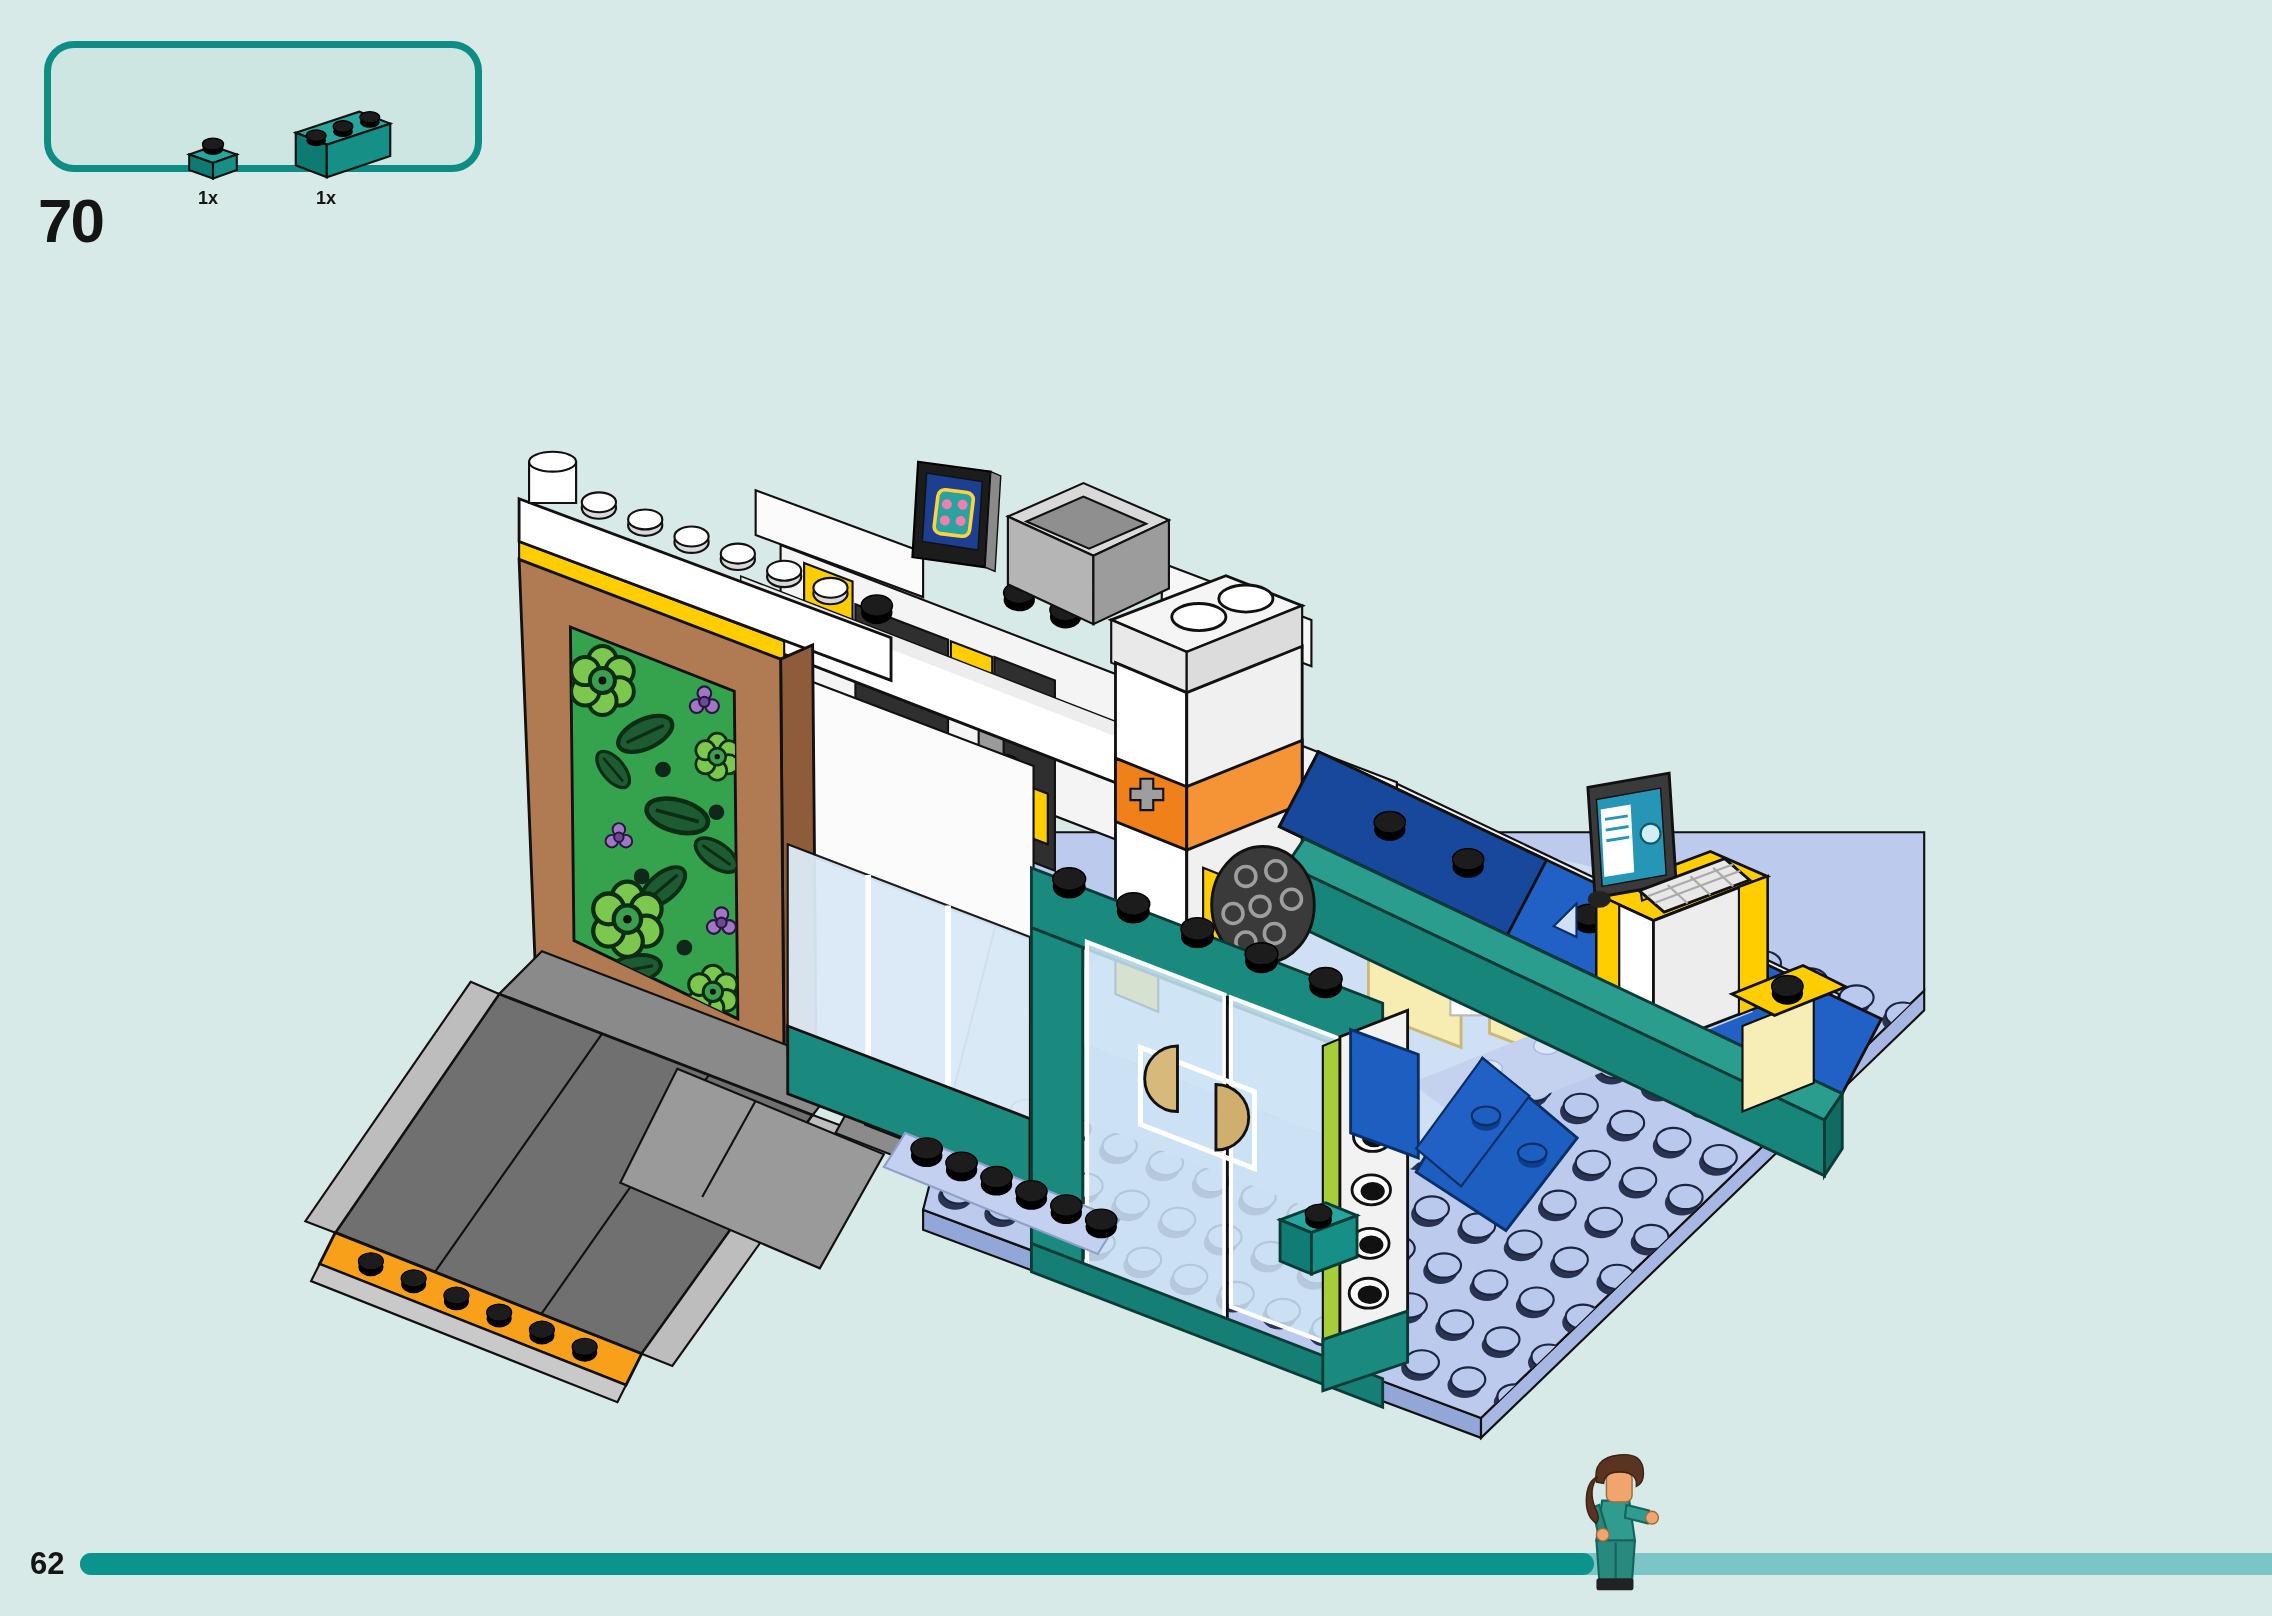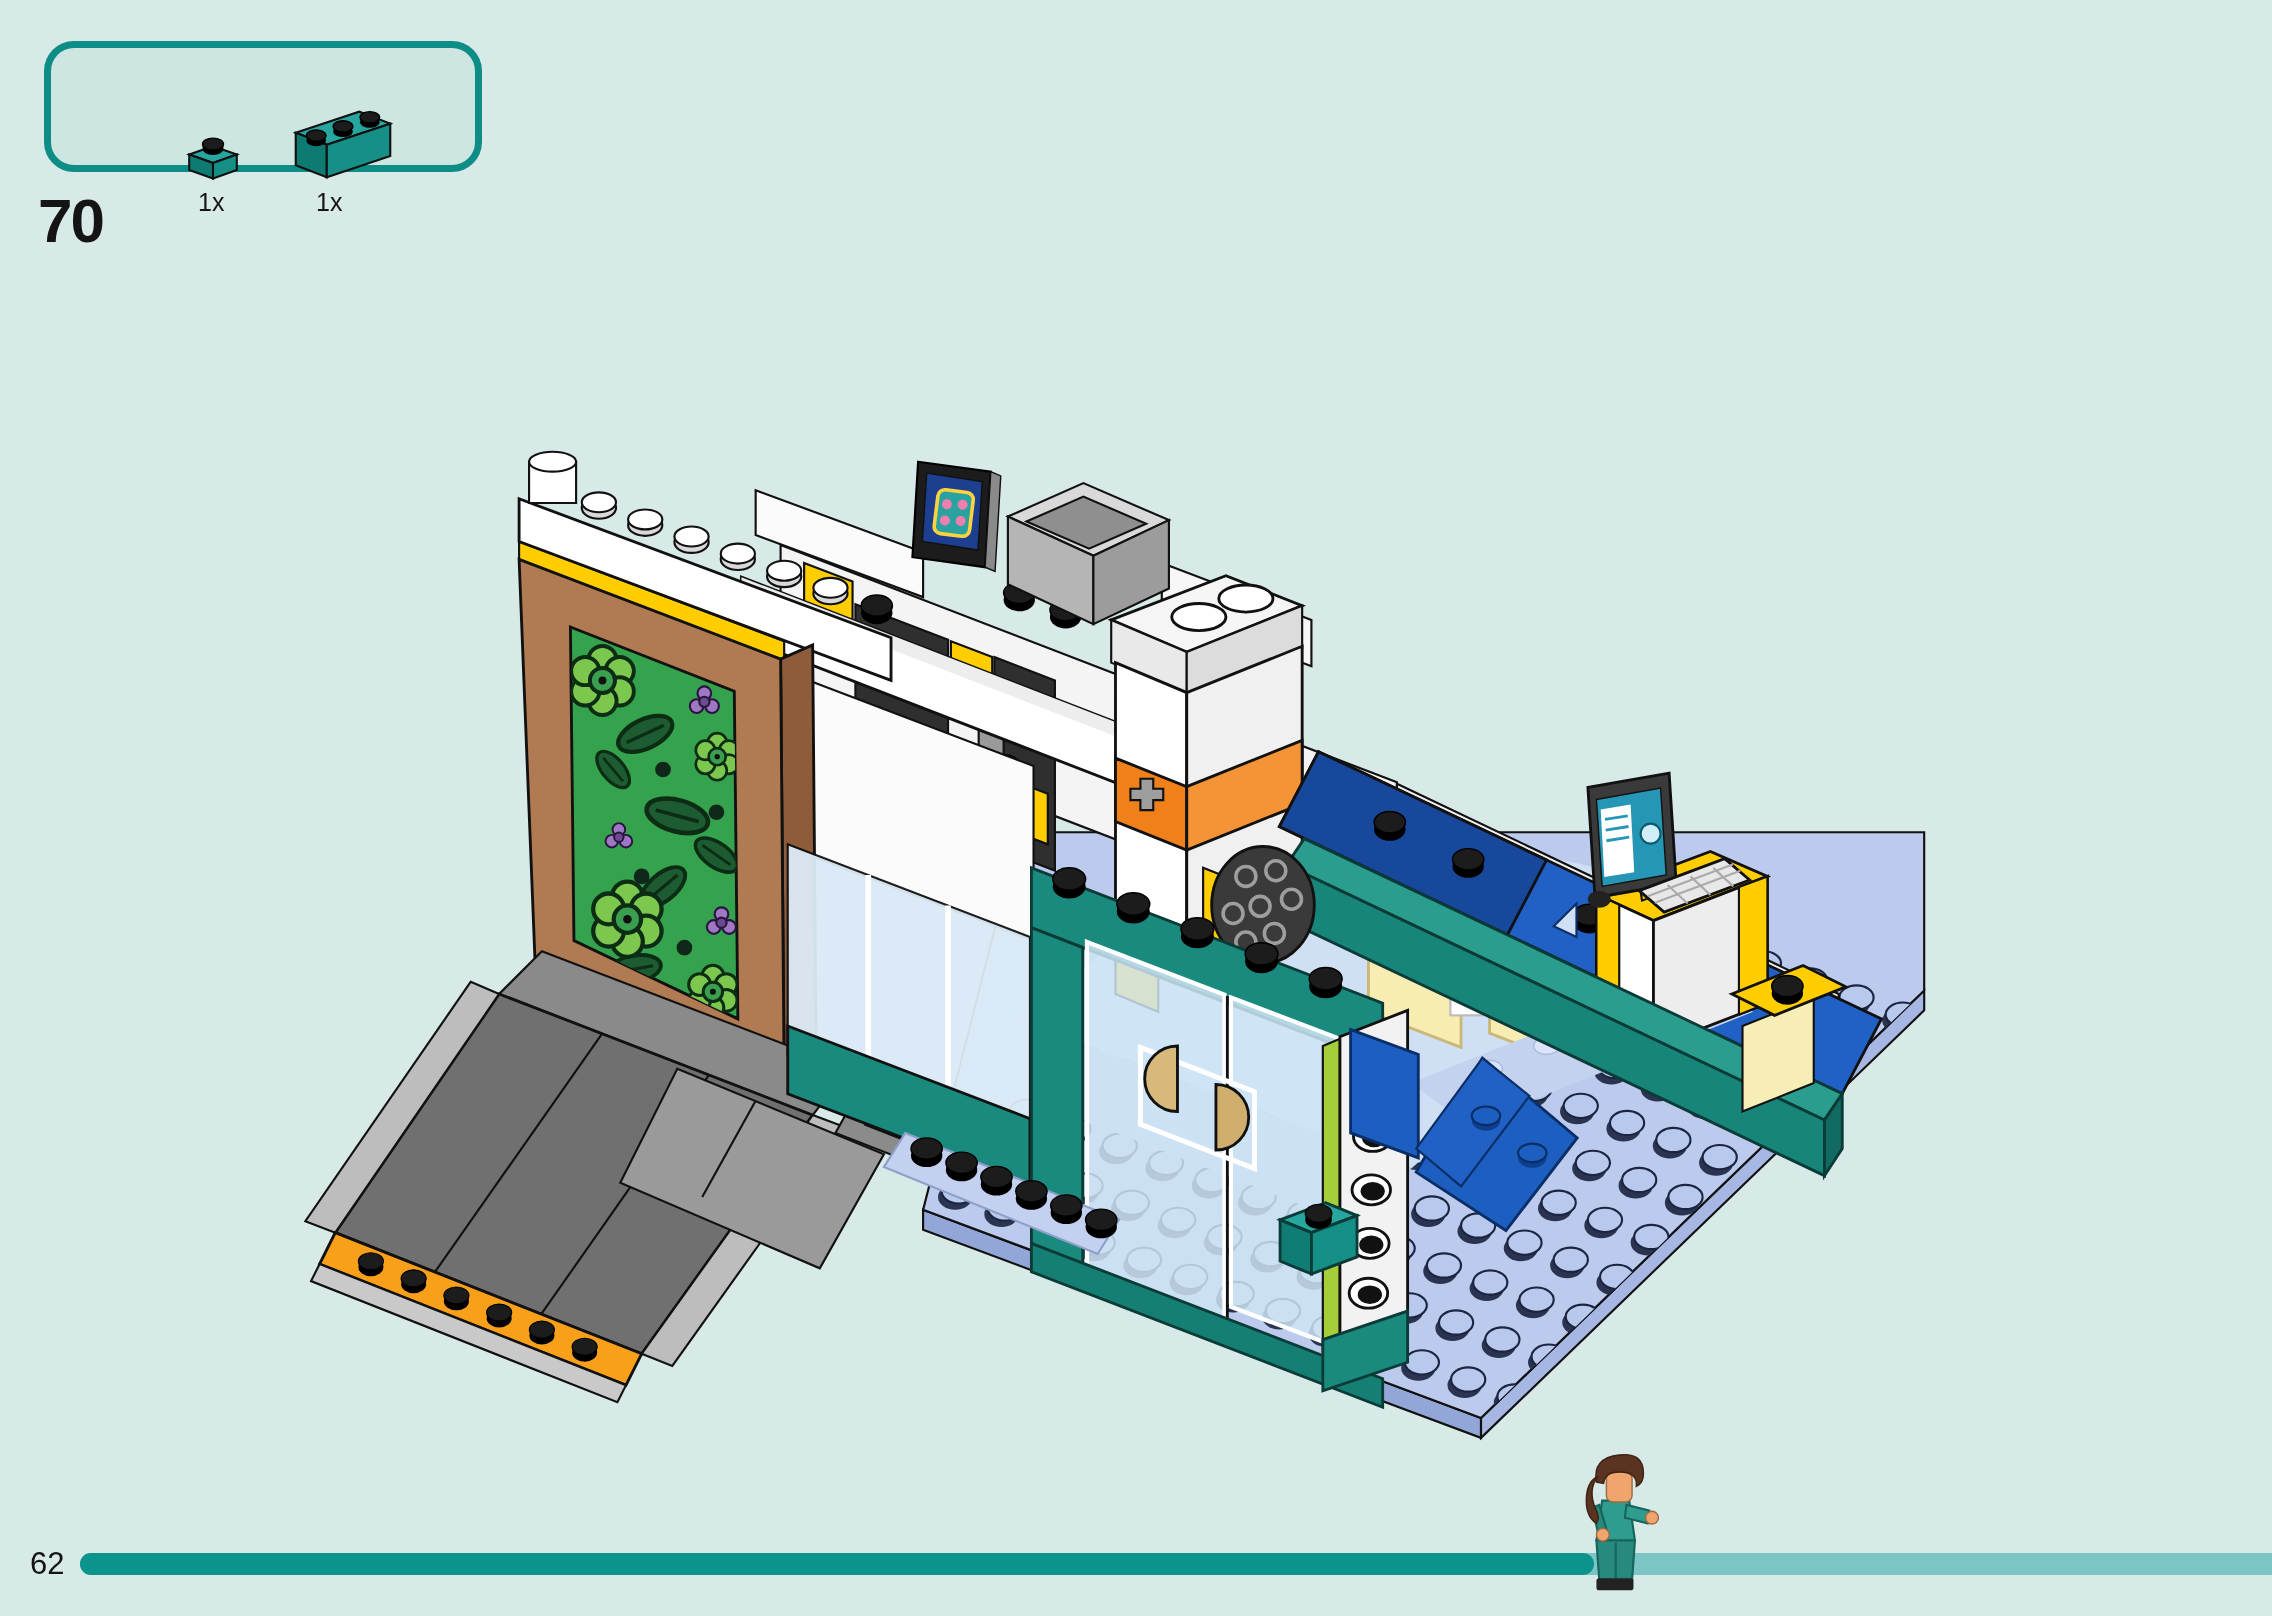--- a/index.html
+++ b/index.html
@@ -9,29 +9,29 @@
   *{box-sizing:border-box}
   html,body{margin:0;padding:0}
   body{width:2273px;height:1616px;position:relative;background:var(--bg);
        font-family:"Liberation Sans",sans-serif;color:var(--ink);overflow:hidden}
 
   .parts-box{position:absolute;left:44px;top:41px;width:438px;height:131px;
              border:7.8px solid var(--accent);border-radius:30px;background:var(--panel)}
   .part-fig{position:absolute}
   .part-fig.p1{left:120px;top:80px;width:84px;height:63px}
   .part-fig.p2{left:225px;top:51px;width:134px;height:93px}
-  .qty{position:absolute;font-size:25px;font-weight:400;color:var(--ink)}
+  .qty{position:absolute;font-size:18px;font-weight:700;color:var(--ink)}
   .qty.q1{left:147px;top:140px}
   .qty.q2{left:265px;top:140px}
 
   .step-number{position:absolute;left:38px;top:190px;font-size:62px;font-weight:700;
                letter-spacing:-2.1px;line-height:1}
 
   .page-footer{position:absolute;left:0;top:1539px;width:2273px;height:77px}
-  .page-number{position:absolute;left:30px;top:7.1px;font-size:31px;font-weight:400}
+  .page-number{position:absolute;left:30px;top:7.1px;font-size:31px;font-weight:700}
   .progress-track{position:absolute;left:80px;top:13.5px;width:2193px;height:22px;
                   background:var(--bar-rest);border-radius:11.4px 0 0 11.4px}
   .progress-fill{position:absolute;left:0;top:0;width:1514px;height:22px;
                  background:var(--bar-fill);border-radius:11.4px}
 
   .model-svg{position:absolute;left:0;top:0;width:2273px;height:1616px}
 </style>
 </head>
 <body>
 

